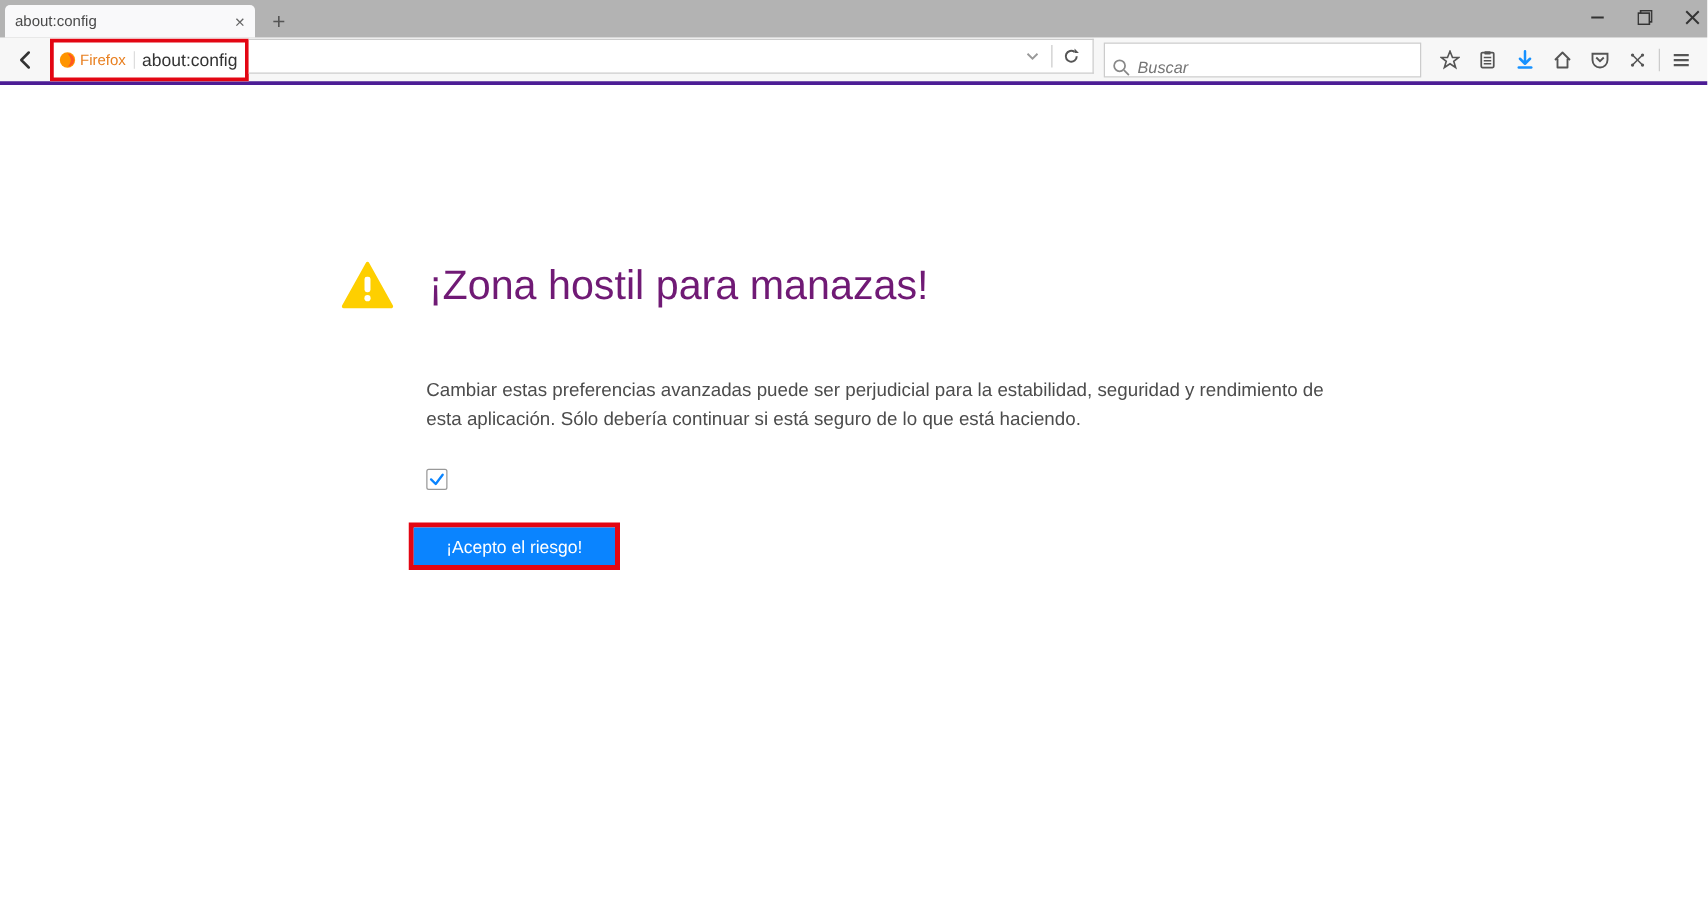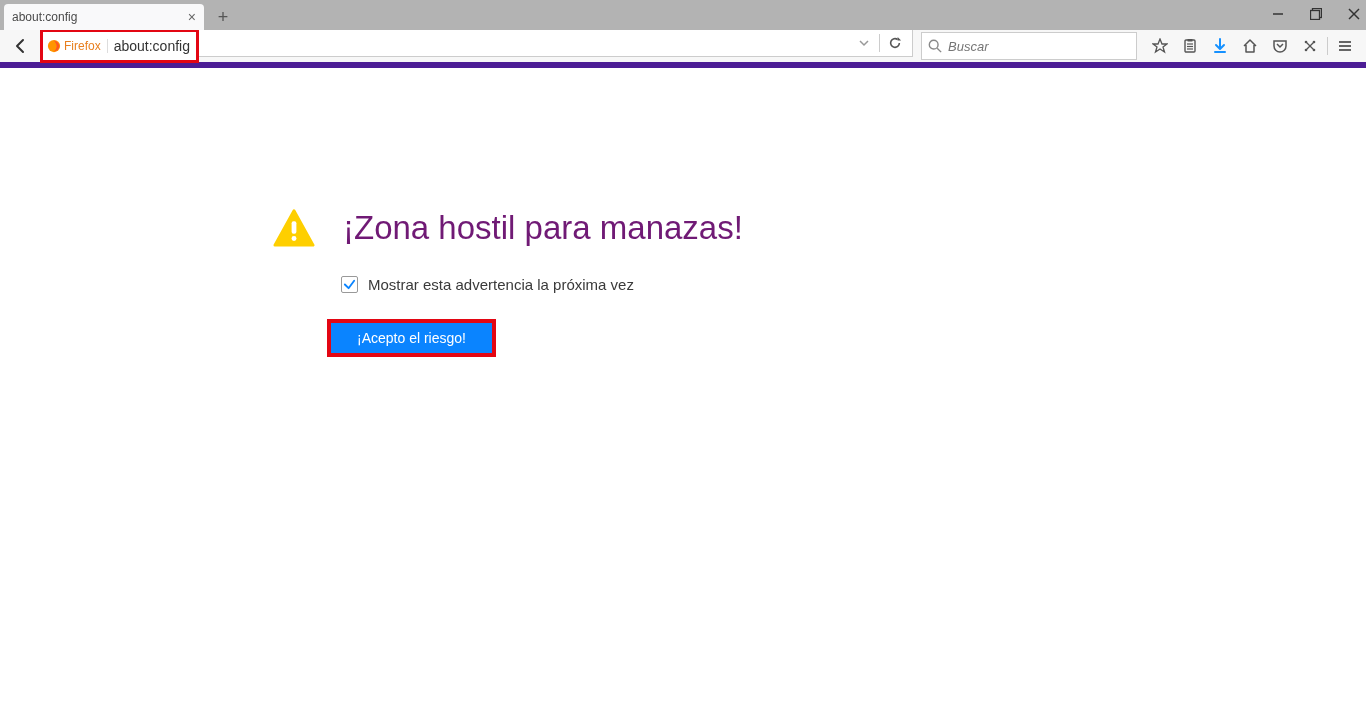--- a/index.html
+++ b/index.html
@@ -48,21 +48,21 @@
     display: flex; align-items: center; gap: 26px;
     color: #3a3a3a;
     font-size: 12px;
   }
   .window-controls span { cursor: pointer; }
 
   
   .nav-bar {
     height: 38px;
     background: #f7f7f7;
-    border-bottom: 6px solid #4c1d95;
+    border-bottom: 3px solid #4c1d95;
     display: flex;
     align-items: center;
     padding: 0 6px;
     gap: 4px;
   }
   .nav-back {
     width: 30px; height: 30px;
     display:flex; align-items:center; justify-content:center;
     cursor: pointer;
   }
@@ -95,24 +95,24 @@
     padding-right:4px;
   }
   .url-container {
     flex:1; display:flex; align-items:stretch;
   }
   .url-rest .spacer { flex:1; }
   .url-icon-btn { width:26px; display:flex;align-items:center;justify-content:center; color:#777; cursor:pointer; }
   .sep { width:1px; height:18px; background:#ccc; margin:0 2px; }
 
   .search-box {
-    width: 216px; height: 28px;
+    width: 254px; height: 28px;
     border:1px solid #ccc;
     background:#fff;
-    display:flex; align-items:center;
+    display:flex; align-items:flex-end;
     padding:0 6px; gap:6px;
     margin-left:4px;
   }
   .search-box input {
     border:none; outline:none; flex:1; font-size:13px; font-style:italic; color:#888;
     background:transparent;
   }
   .toolbar-icons { display:flex; align-items:center; gap:0; margin-left:4px; }
   .toolbar-icons .tb {
     width:30px; height:30px; display:flex;align-items:center;justify-content:center;
@@ -307,25 +307,25 @@
     <div class="warn-row">
       <span class="warn-icon">
         <svg width="42" height="40" viewBox="0 0 44 40">
           <path d="M22 2 L42 38 L2 38 Z" fill="#fecf00" stroke="#fecf00" stroke-linejoin="round" stroke-width="3"></path>
           <rect x="19.5" y="13" width="5" height="13" rx="2" fill="#fff"></rect>
           <circle cx="22" cy="31" r="2.6" fill="#fff"></circle>
         </svg>
       </span>
       <h1 class="warn-title">¡Zona hostil para manazas!</h1>
     </div>
+    <p class="warn-body">Cambiar estas preferencias avanzadas puede ser perjudicial para la estabilidad, seguridad y rendimiento de esta aplicación. Sólo debería continuar si está seguro de lo que está haciendo.</p>
     <div class="warn-check-row">
       <span class="checkbox">
         <svg width="13" height="13" viewBox="0 0 14 14">
             <path d="M2 7 L6 11 L12 3" fill="none" stroke="#0a84ff" stroke-width="2" stroke-linecap="round" stroke-linejoin="round"></path>
           </svg>
       </span>
-      <span>Mostrar esta advertencia la próxima vez</span>
     </div>
     <div class="accept-frame">
       <button class="accept-btn">¡Acepto el riesgo!</button>
     </div>
   </div>
 </div>
 
 </body></html>

